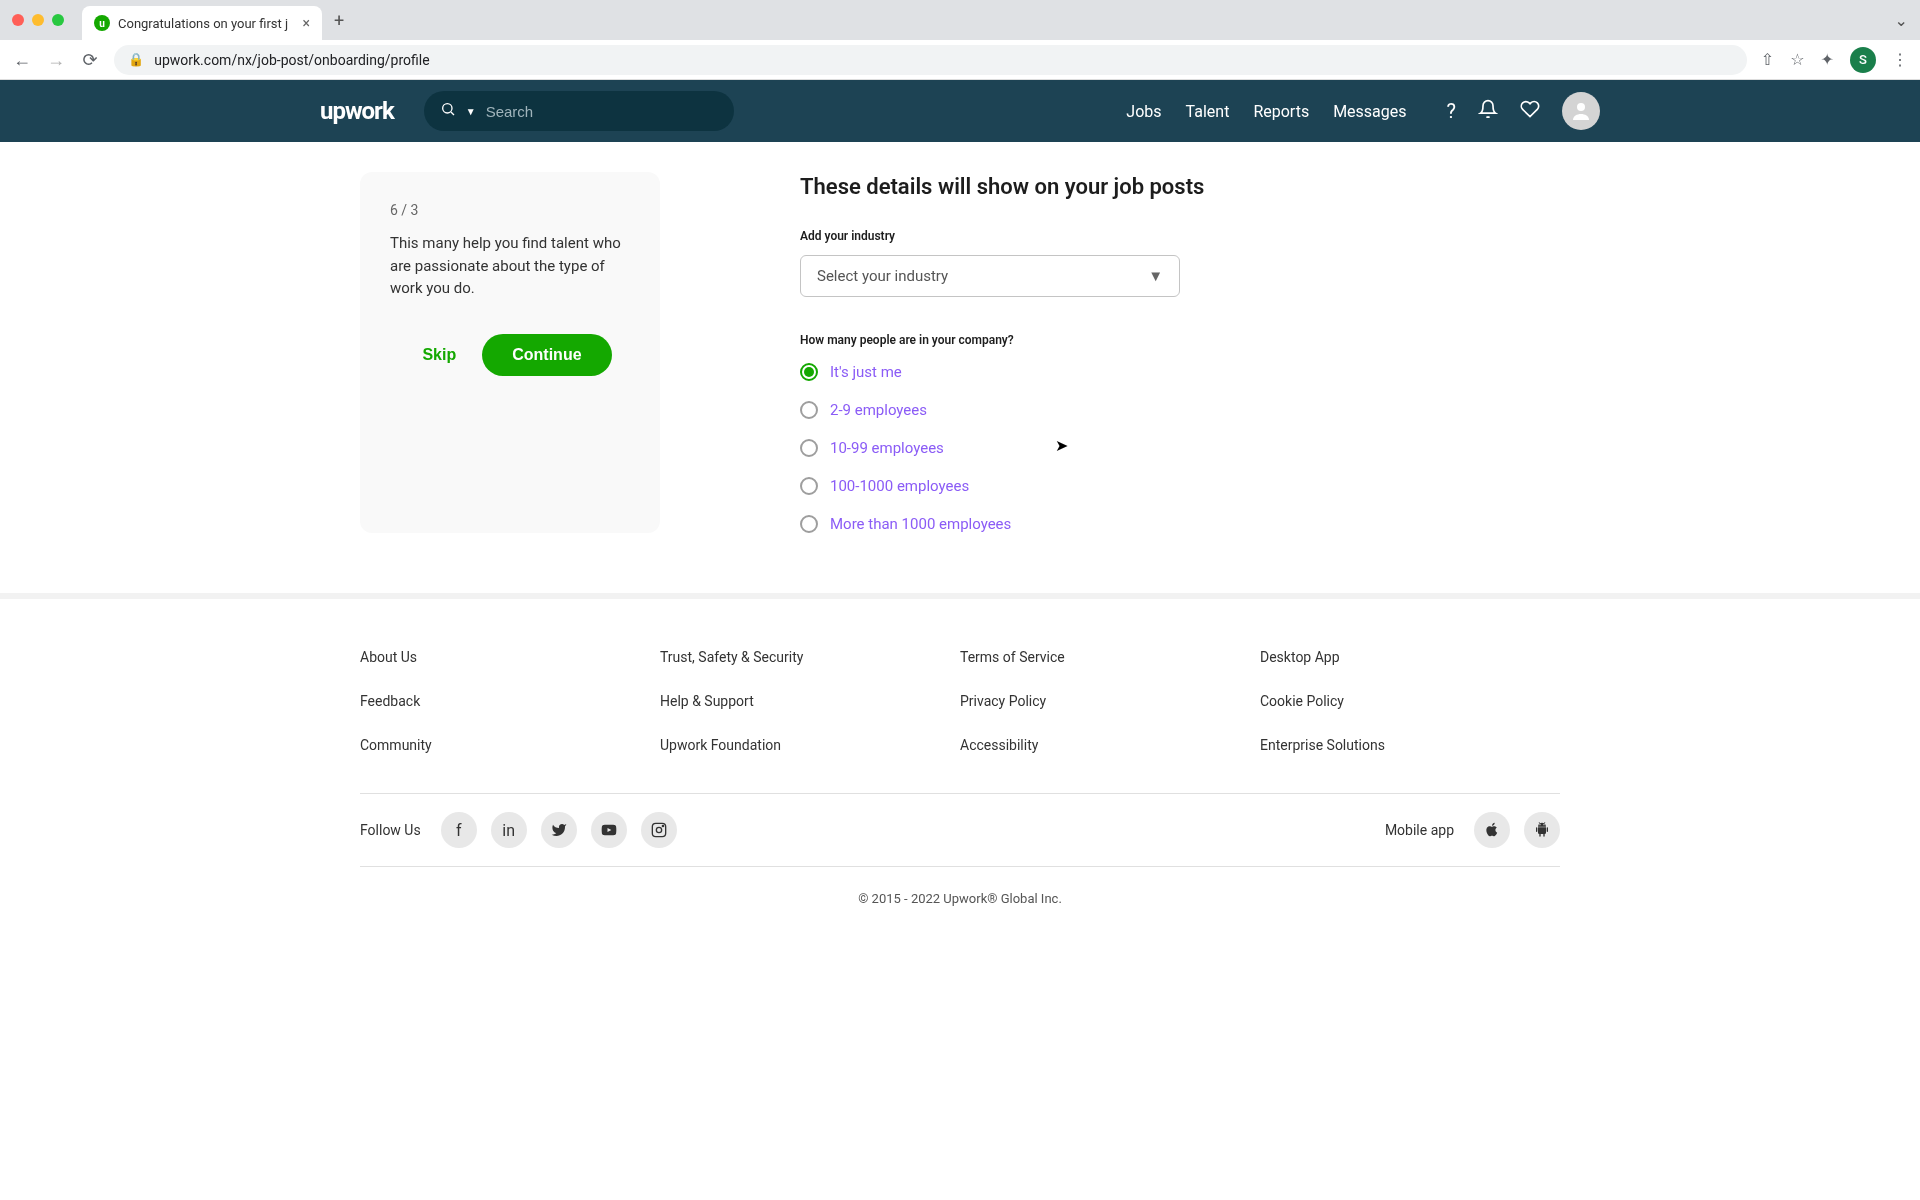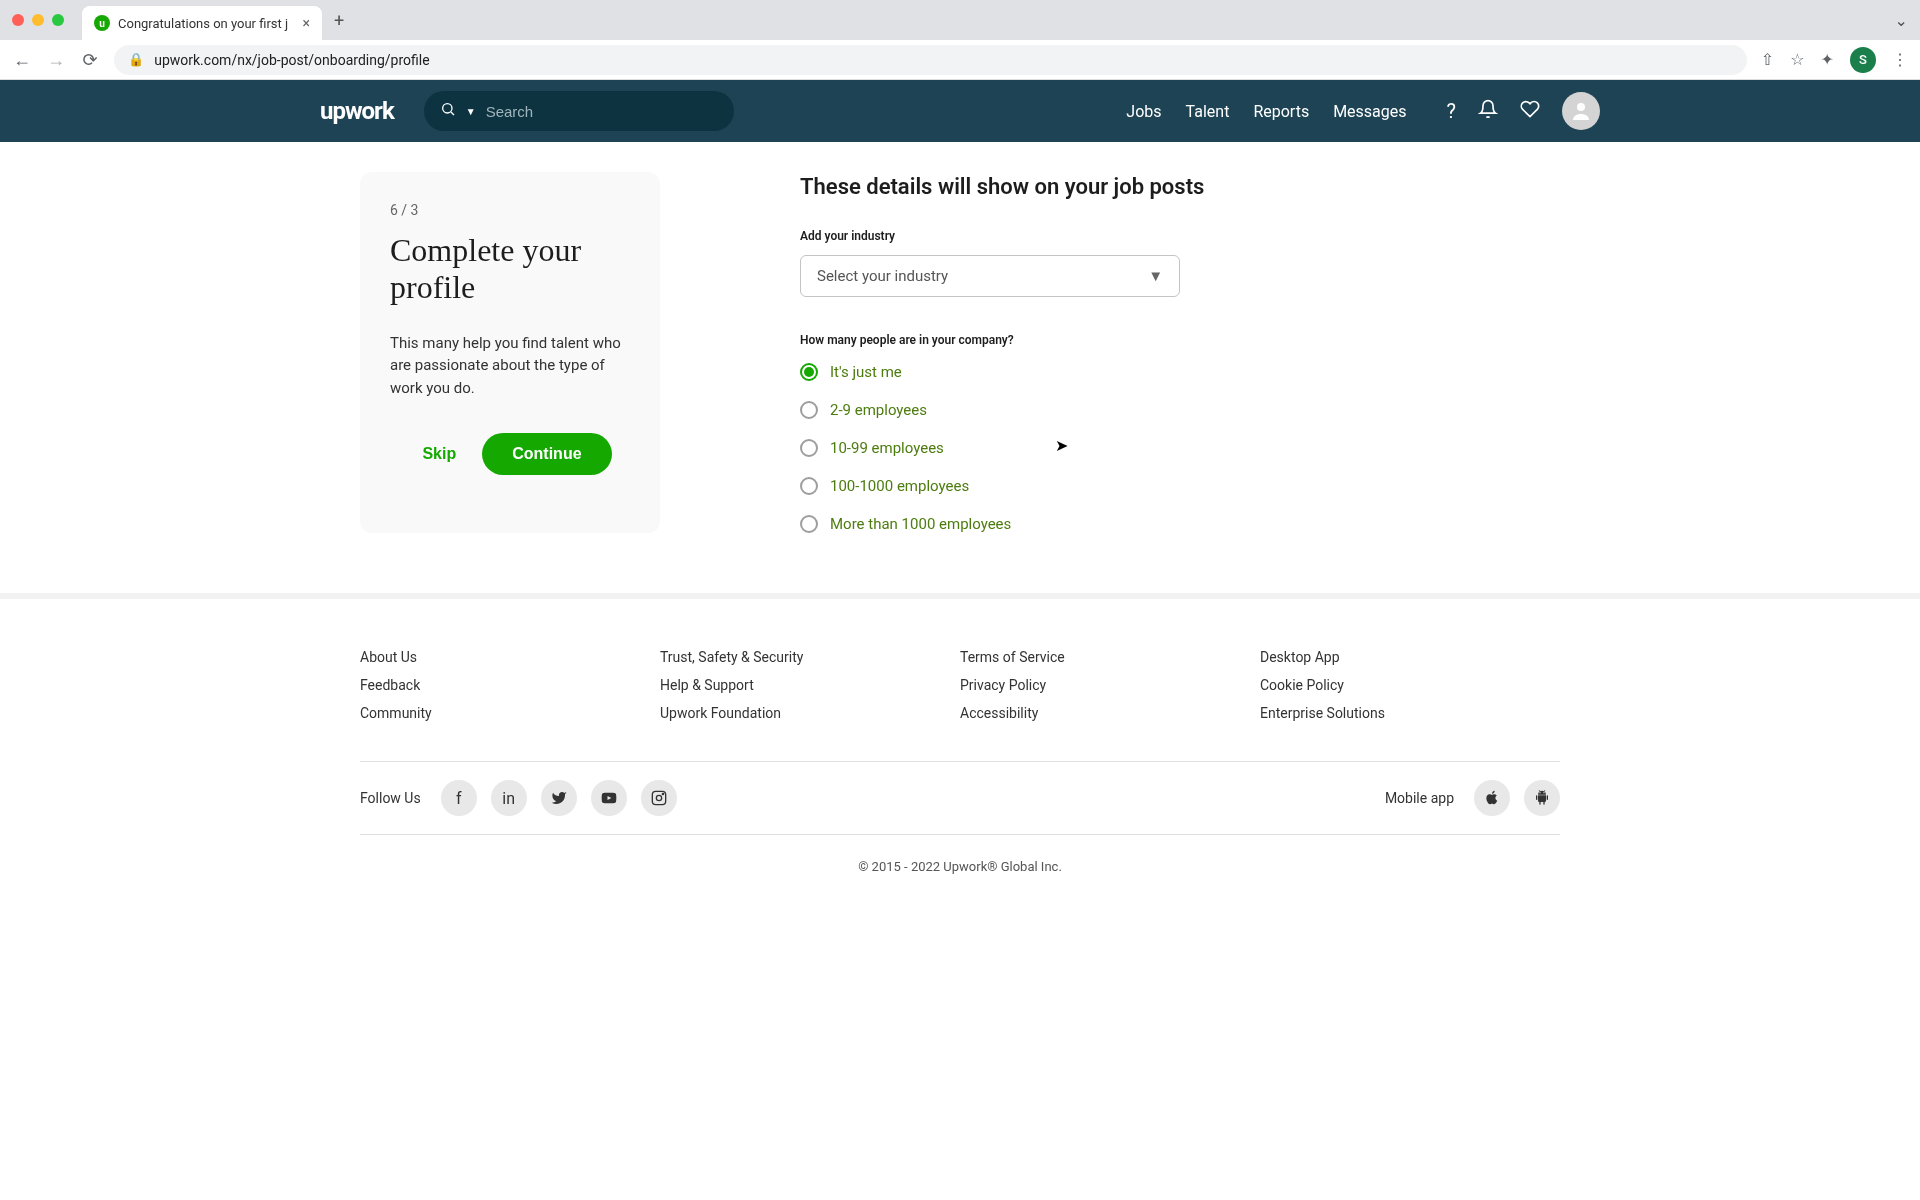--- a/index.html
+++ b/index.html
@@ -57,27 +57,27 @@
 .form-col { flex: 1; padding-top: 2px; }
 .form-heading { font-size: 22px; font-weight: 600; color: #1d1d1d; margin-bottom: 30px; }
 .label { font-size: 12px; font-weight: 600; color: #1d1d1d; margin-bottom: 12px; }
 .select { border: 1px solid #c4c4c4; border-radius: 6px; height: 42px; display: flex; align-items: center; justify-content: space-between; padding: 0 16px; width: 380px; color: #555; font-size: 15px; margin-bottom: 36px; cursor: pointer; }
 .select .caret { color: #666; }
 .radio-group { display: flex; flex-direction: column; gap: 20px; margin-top: 16px; }
 .radio-item { display: flex; align-items: center; gap: 12px; cursor: pointer; }
 .radio { width: 18px; height: 18px; border: 2px solid #9e9e9e; border-radius: 50%; display: flex; align-items: center; justify-content: center; }
 .radio.selected { border-color: #14a800; }
 .radio.selected::after { content: ""; width: 10px; height: 10px; background: #14a800; border-radius: 50%; }
-.radio-label { font-size: 15px; color: #4d7c0f; }
+.radio-label { font-size: 15px; color: #8b5cf6; }
 
 
 .footer-wrap { border-top: 6px solid #f2f2f2; margin-top: 30px; }
 .footer { width: 1280px; margin: 0 auto; padding: 50px 40px 30px; }
 .footer-cols { display: flex; gap: 0; margin-bottom: 40px; }
-.footer-col { flex: 1; display: flex; flex-direction: column; gap: 12px; }
+.footer-col { flex: 1; display: flex; flex-direction: column; gap: 28px; }
 .footer-col a { color: #333; text-decoration: none; font-size: 14px; }
 .footer-social { display: flex; align-items: center; justify-content: space-between; border-top: 1px solid #e0e0e0; border-bottom: 1px solid #e0e0e0; padding: 18px 0; }
 .social-left, .social-right { display: flex; align-items: center; gap: 14px; }
 .social-label { font-size: 14px; color: #333; margin-right: 6px; }
 .social-icon { width: 36px; height: 36px; border-radius: 50%; background: #e8e8e8; display: flex; align-items: center; justify-content: center; color: #333; font-size: 16px; cursor: pointer; }
 .copyright { text-align: center; font-size: 13px; color: #555; padding-top: 24px; }
 
 .cursor { position: absolute; left: 1055px; top: 436px; font-size: 16px; pointer-events: none; }
 </style>
 </head>
@@ -154,21 +154,20 @@
             <path d="M4 21c0-4 4-6 8-6s8 2 8 6"></path>
           </svg>
       </div>
     </div>
   </div>
 </div>
 
 <div class="main">
   <div class="card">
     <div class="step">6 / 3</div>
-    <h1 class="card-title">Complete your profile</h1>
     <p class="card-desc">This many help you find talent who are passionate about the type of work you do.</p>
     <div class="card-actions">
       <button class="skip-btn">Skip</button>
       <button class="continue-btn">Continue</button>
     </div>
   </div>
 
   <div class="form-col">
     <h2 class="form-heading">These details will show on your job posts</h2>
 

